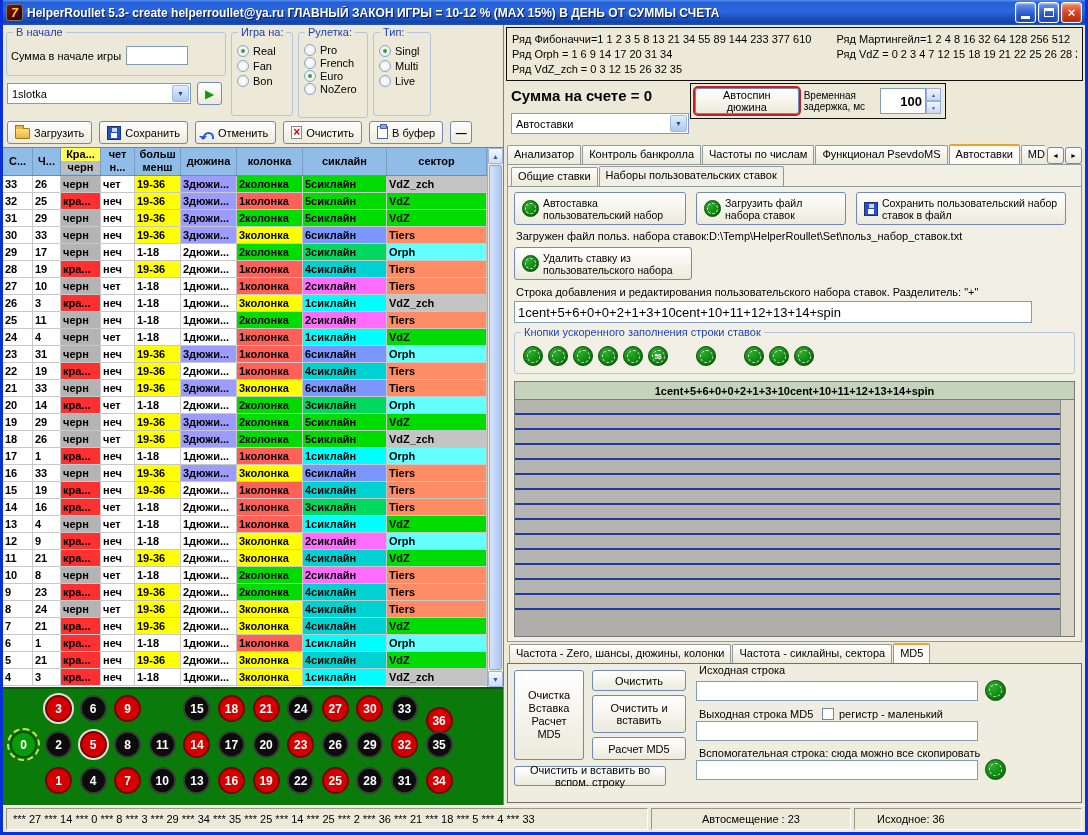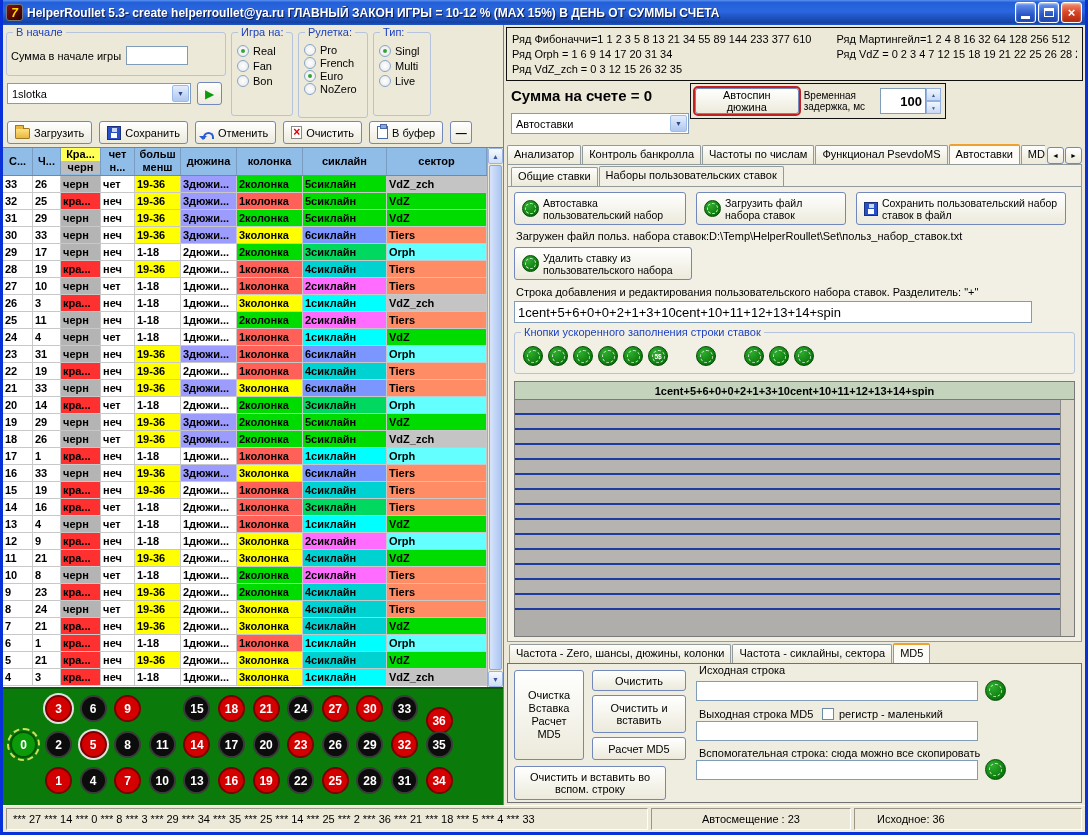--- a/index.html
+++ b/index.html
@@ -140,21 +140,21 @@
 .list-scroll{position:absolute;right:0;top:0;bottom:0;width:14px;background:#d8d4c8;border-left:1px solid #8a8a8a}
 
 .freqtabs-row{flex:0 0 21px;display:flex;align-items:flex-end;padding:0 3px 0 5px}
 .md5-box{flex:0 0 140px;margin:0 3px 2px 3px;border:1px solid #707070;background:#efede0;position:relative;z-index:0}
 .md5-big{position:absolute;left:6px;top:6px;width:70px;height:90px;justify-content:center}
 .md5-big .bl,.mlwrap{white-space:normal;text-align:center;line-height:13px}
 .md5-clear{position:absolute;left:84px;top:6px;width:94px;height:21px;justify-content:center}
 .md5-clearpaste{position:absolute;left:84px;top:31px;width:94px;height:38px;justify-content:center}
 .md5-clearpaste .bl{white-space:normal;text-align:center;line-height:12px}
 .md5-calc{position:absolute;left:84px;top:73px;width:94px;height:23px;justify-content:center}
-.md5-paste-aux{position:absolute;left:6px;top:102px;width:152px;height:34px;justify-content:flex-start}
+.md5-paste-aux{position:absolute;left:6px;top:102px;width:152px;height:20px;justify-content:flex-start}
 .md5-paste-aux .bl{white-space:normal;text-align:center;line-height:12px}
 .md5-lbl{position:absolute;white-space:nowrap}
 .l-src{left:191px;top:0}
 .l-out{left:191px;top:44px}
 .l-check{left:331px;top:44px}
 .l-aux{left:191px;top:83px}
 .md5-in{position:absolute;height:20px}
 .in-src{left:188px;top:17px;width:282px}
 .in-out{left:188px;top:57px;width:282px}
 .in-aux{left:188px;top:96px;width:282px}

